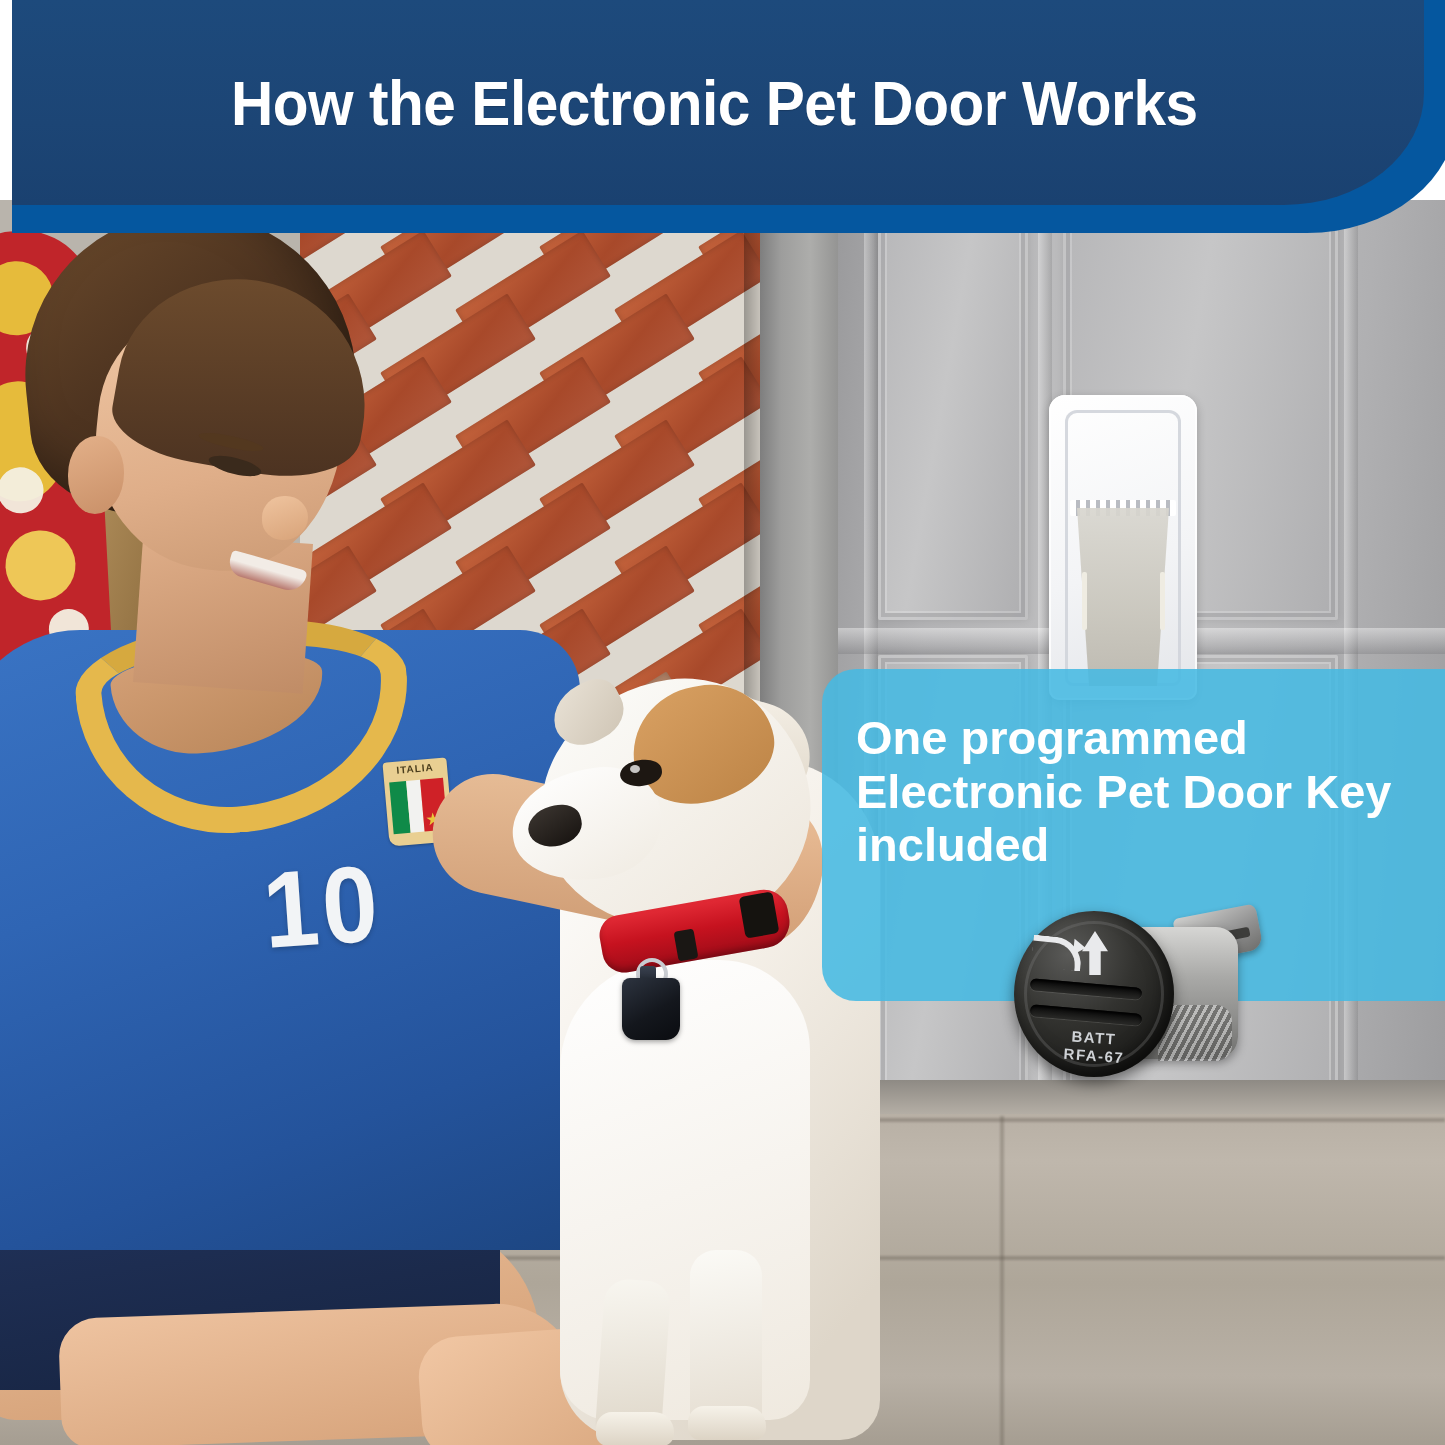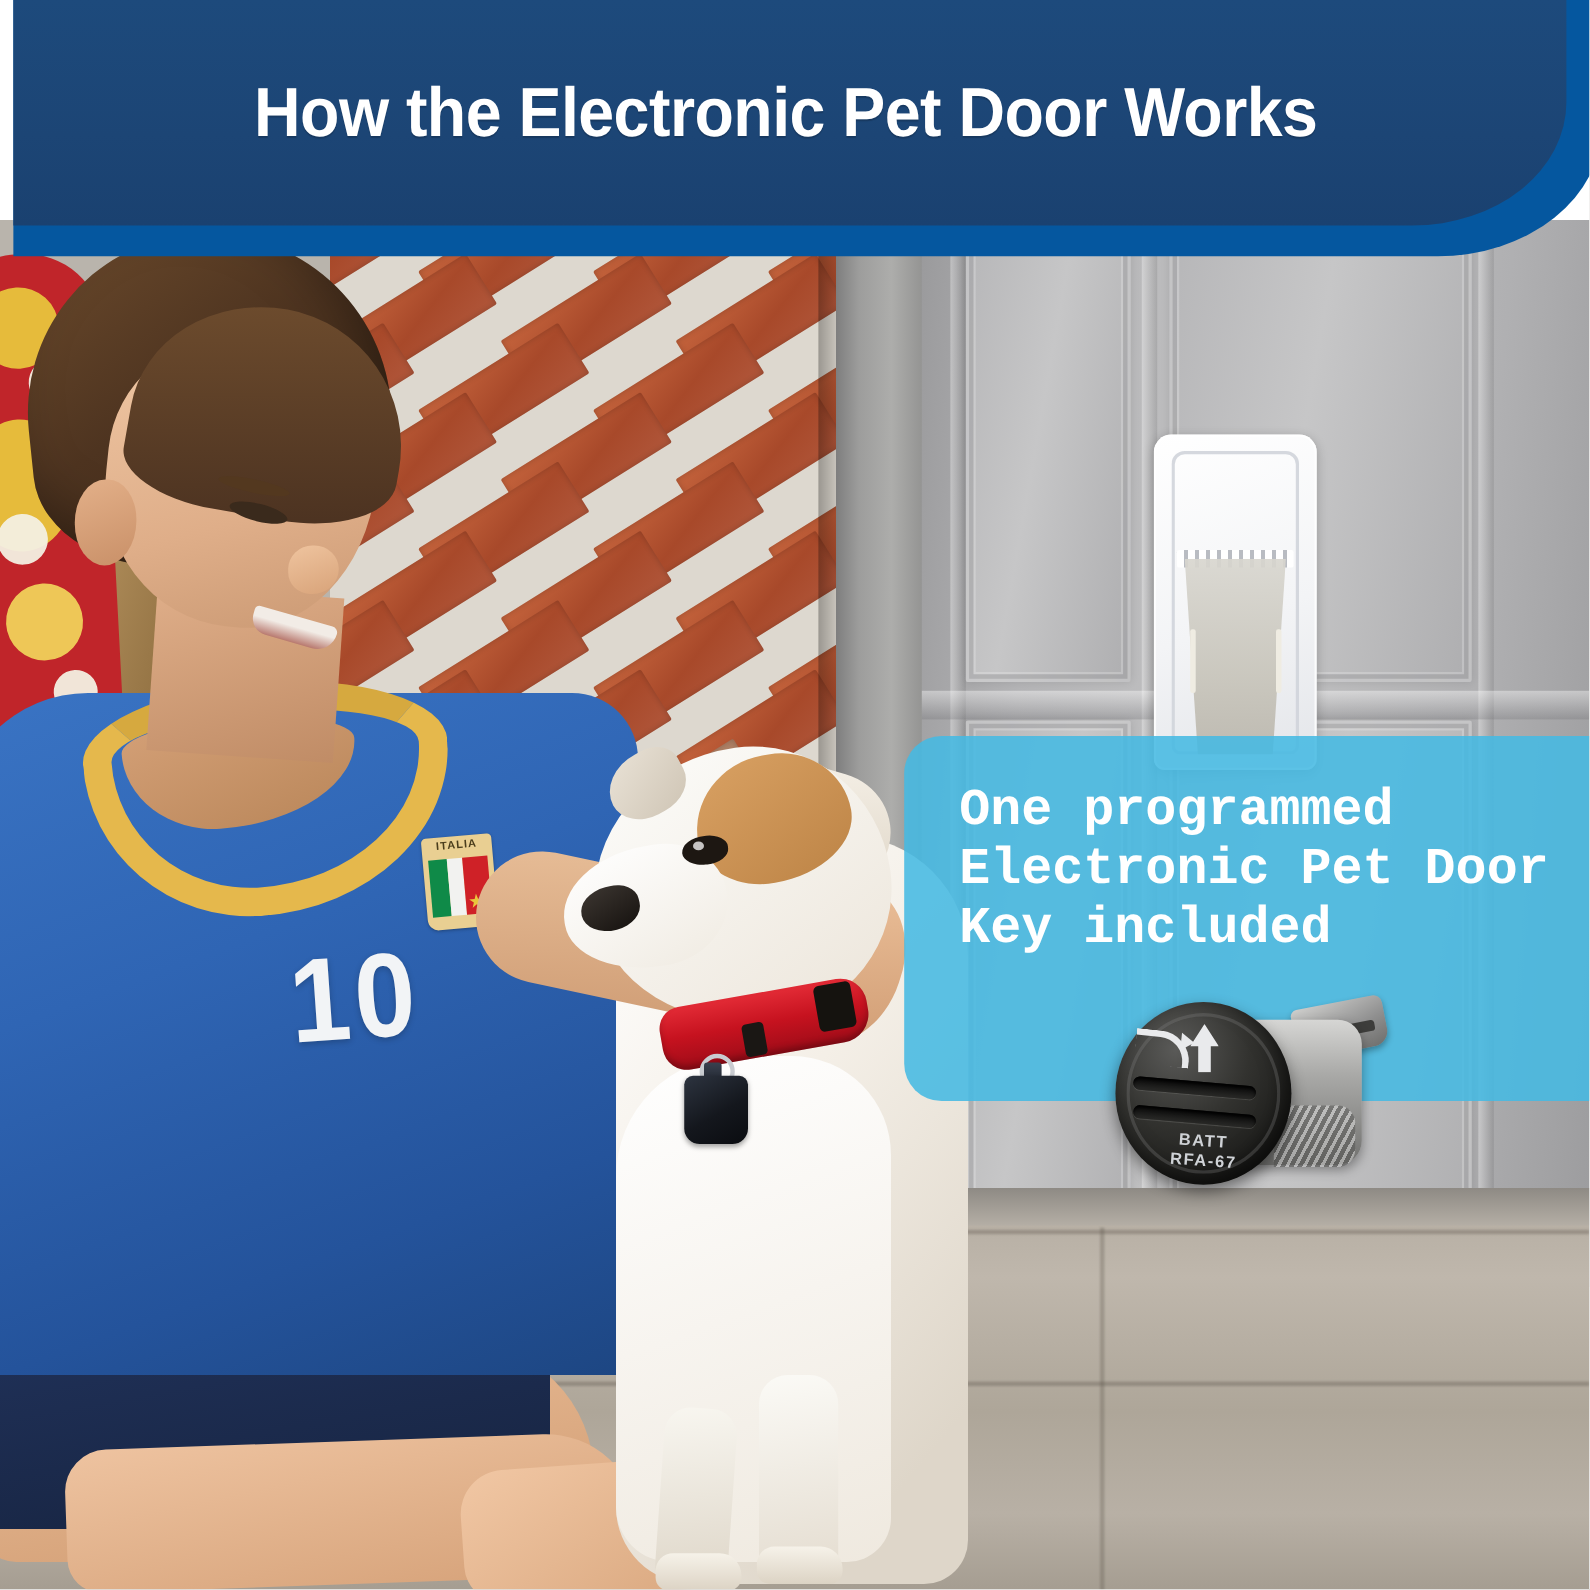--- a/index.html
+++ b/index.html
@@ -407,23 +407,22 @@
     color:#ffffff;
     font-weight:bold;
     line-height:1.14;
     box-sizing:border-box;
     z-index:30;
   }
   .callout-1{
     left:822px;top:669px;width:623px;height:332px;
     background:rgba(70,186,226,.88);
     border-radius:34px 0 0 34px;
-    padding:42px 34px 0 50px;
+    padding:42px 34px 0 34px;
     font-size:47px;
-    font-family:Liberation Mono, monospace;
   }
   .callout-2{
     left:822px;top:1216px;width:623px;height:170px;
     background:#4cb8e0;
     border-radius:30px 0 0 30px;
     padding:30px 34px 0 50px;
     font-size:47px;
     z-index:35;
   }
 

